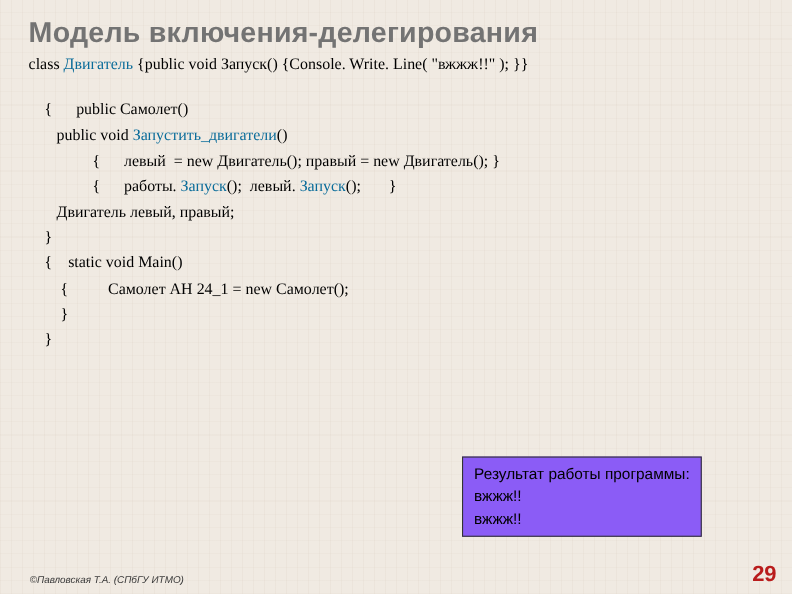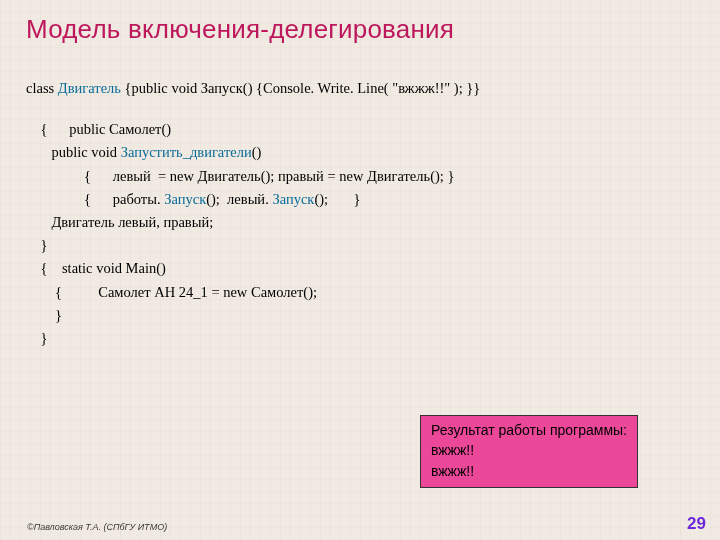--- a/index.html
+++ b/index.html
@@ -13,59 +13,59 @@
     font-family: Verdana, Geneva, sans-serif;
     color: #000;
     position: relative;
     overflow: hidden;
   }
   .slide {
     padding: 14px 26px 0 26px;
   }
   .title {
     font-size: 26px;
-    color: #be185d;
-    font-weight: 400;
-    margin-bottom: 32px;
+    color: #737373;
+    font-weight: 700;
+    margin-bottom: 3px;
     letter-spacing: 0.2px;
   }
   .line {
     font-size: 14.5px;
     line-height: 1.6;
     white-space: pre;
     font-family: Liberation Serif, serif;
   }
   .hl { color: #0a6c9a; }
   .gap { height: 18px; }
   .code-block { margin-left: 0; }
   .result-box {
     position: absolute;
     right: 82px;
     bottom: 52px;
     border: 1px solid #333;
-    background: #ec4899;
+    background: #8b5cf6;
     padding: 4px 10px 6px 10px;
     font-size: 14px;
     line-height: 1.45;
   }
   .footer-left {
     position: absolute;
     left: 27px;
     bottom: 8px;
     font-size: 9px;
     color: #3a3a3a;
     font-style: italic;
   }
   .footer-right {
     position: absolute;
     right: 14px;
     bottom: 6px;
-    font-size: 17px;
+    font-size: 20px;
     font-weight: 700;
-    color: #6d28d9;
+    color: #b91c1c;
   }
 </style>
 </head>
 <body>
 
 <div class="slide">
   <div class="title">Модель включения-делегирования</div>
 
   <div class="line"><span>class </span><span class="hl">Двигатель </span><span>{public void Запуск() {Console. Write. Line( "вжжж!!" ); }}</span></div>
 

